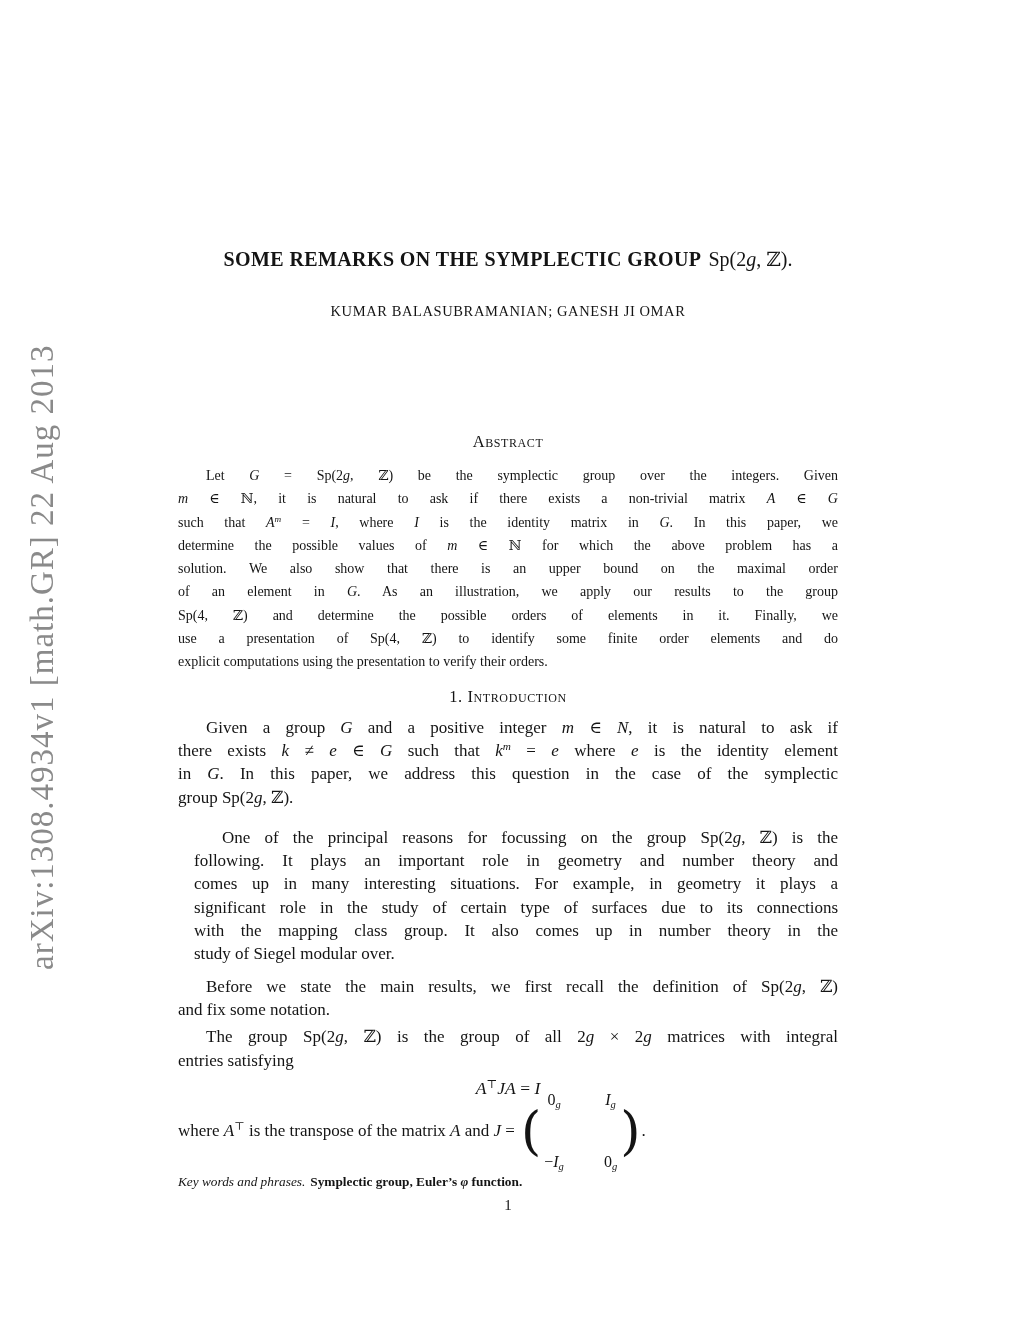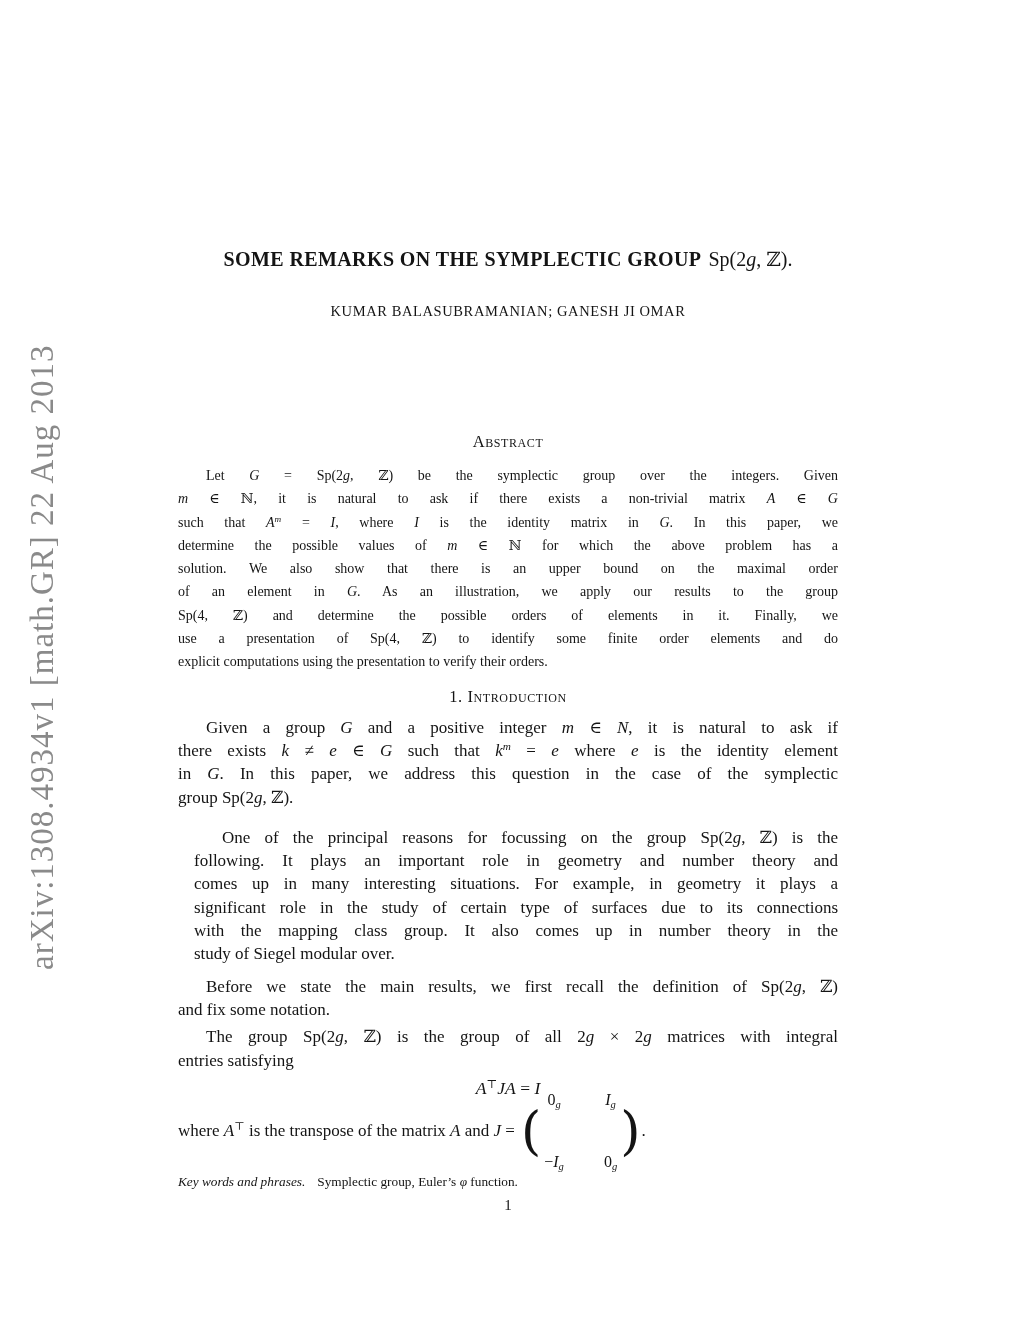--- a/index.html
+++ b/index.html
@@ -47,21 +47,21 @@
 
   .where-line { margin-top:2px; display:flex; align-items:center; font-size:17px; height:58px; }
   .matrix { display:inline-flex; align-items:center; margin:0 1px 0 6px; }
   .paren { font-size:52px; line-height:1; font-weight:normal; font-family:"DejaVu Serif","Liberation Serif",serif; }
   .mgrid { display:inline-grid; grid-template-columns:auto auto; column-gap:16px; row-gap:1px; margin:0 3px; font-size:16px; line-height:22px;gap:40px; }
   .mcell { text-align:center; }
   .mcell.r { text-align:right; }
 
   .keywords { margin-top:13px; font-size:13.3px; line-height:17px; }
   .kw-label { font-style:italic; }
-  .kw-text { margin-left:12px; }
+  .kw-text { margin-left:5px;font-weight:bold; }
 
   .pageno { margin-top:6px; text-align:center; font-size:15px; line-height:18px; }
 </style>
 </head>
 <body>
 
 <div class="page">
 
   <div class="watermark">arXiv:1308.4934v1  [math.GR]  22 Aug 2013</div>
 

